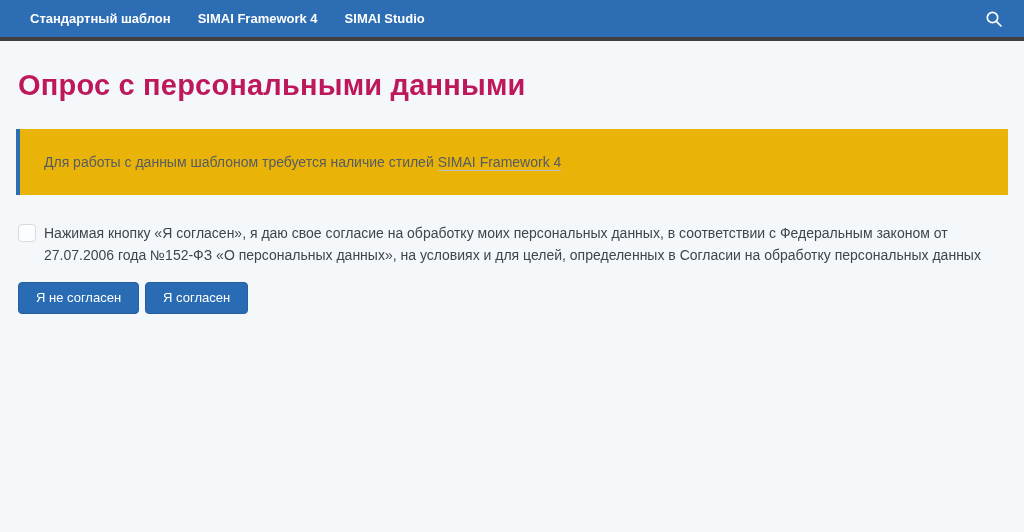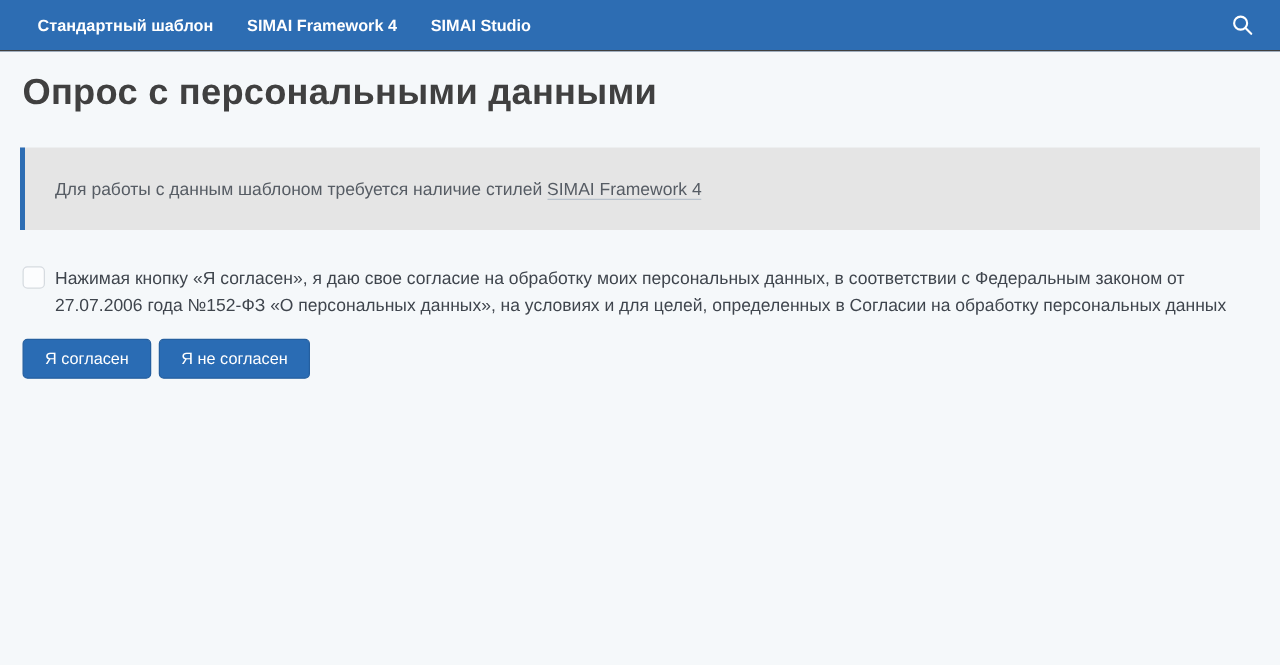--- a/index.html
+++ b/index.html
@@ -11,51 +11,51 @@
     overflow: hidden;
   }
 
   
   .navbar {
     height: 41px;
     background: #2d6db3;
     display: flex;
     align-items: center;
     padding: 0 18px 0 30px;
-    border-bottom: 1px solid #404040;
+    border-bottom: 4px solid #404040;
   }
   .nav-item {
     color: #ffffff;
     font-size: 13px;
     font-weight: bold;
     margin-right: 27px;
     cursor: pointer;
     white-space: nowrap;
   }
   .nav-search {
     margin-left: auto;
     width: 24px; height: 24px;
     display: flex; align-items: center; justify-content: center;
     cursor: pointer;
   }
 
   
   .page-title {
-    margin: 16px 18px 0 18px;
+    margin: 27px 18px 0 18px;
     font-size: 29px;
     line-height: 34px;
     font-weight: bold;
-    color: #404040;
+    color: #be185d;
     letter-spacing: 0.2px;
   }
 
   
   .notice {
     margin: 27px 16px 0 16px;
-    background: #e5e5e5;
+    background: #eab308;
     border-left: 4px solid #2d6db3;
     padding: 25px 20px 25px 24px;
     font-size: 14px;
     color: #565c64;
   }
   .notice-link {
     color: #565c64;
     text-decoration: none;
     border-bottom: 1px solid #b9c2cc;
     cursor: pointer;
@@ -125,15 +125,15 @@
 <div class="notice">
   <span>Для работы с данным шаблоном требуется наличие стилей </span><a class="notice-link">SIMAI Framework 4</a>
 </div>
 
 <div class="consent-row">
   <div class="checkbox" role="checkbox" aria-checked="false"></div>
   <div class="consent-text">Нажимая кнопку «Я согласен», я даю свое согласие на обработку моих персональных данных, в соответствии с Федеральным законом от 27.07.2006 года №152-ФЗ «О персональных данных», на условиях и для целей, определенных в Согласии на обработку персональных данных</div>
 </div>
 
 <div class="buttons">
+  <button class="btn">Я не согласен</button>
   <button class="btn">Я согласен</button>
-  <button class="btn">Я не согласен</button>
 </div>
 
 </body></html>

